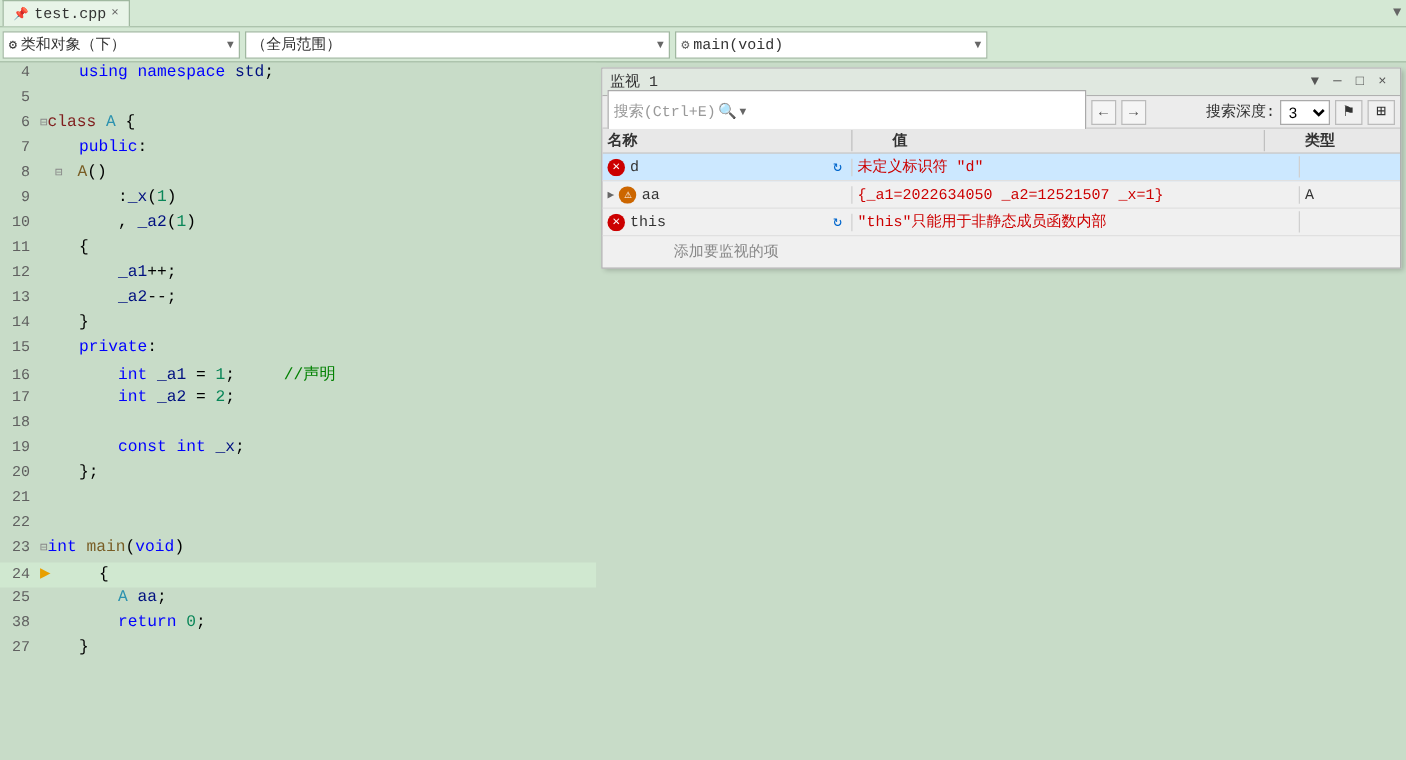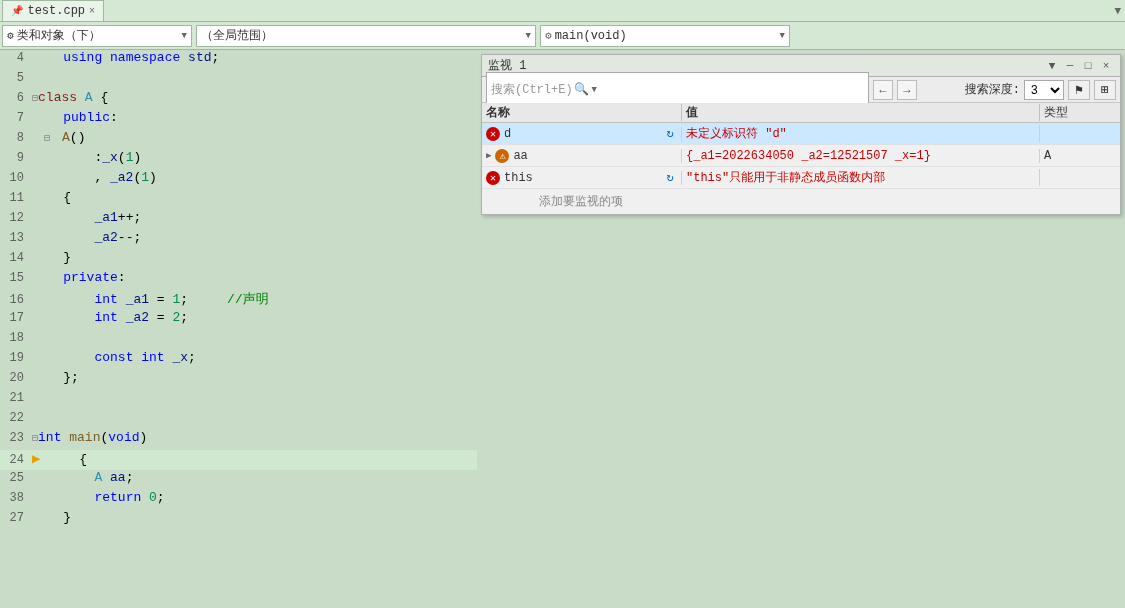--- a/index.html
+++ b/index.html
@@ -232,20 +232,21 @@
     .watch-table {
       flex: 1;
       overflow: auto;
     }
     .watch-header {
       display: flex;
       background: #e8e8e8;
       border-bottom: 1px solid #c0c0c0;
       height: 20px;
       align-items: center;
+      gap: 28px;
     }
     .watch-col-name {
       width: 200px;
       min-width: 200px;
       padding: 0 4px;
       font-size: 12px;
       color: #333;
       border-right: 1px solid #c0c0c0;
       font-weight: bold;
     }
@@ -256,21 +257,21 @@
       color: #333;
       border-right: 1px solid #c0c0c0;
       font-weight: bold;
     }
     .watch-col-type {
       width: 80px;
       min-width: 80px;
       padding: 0 4px;
       font-size: 12px;
       color: #333;
-      font-weight: normal;
+      font-weight: bold;
     }
     .watch-row {
       display: flex;
       align-items: center;
       border-bottom: 1px solid #e0e0e0;
       height: 22px;
     }
     .watch-row.selected {
       background: #cce8ff;
     }

